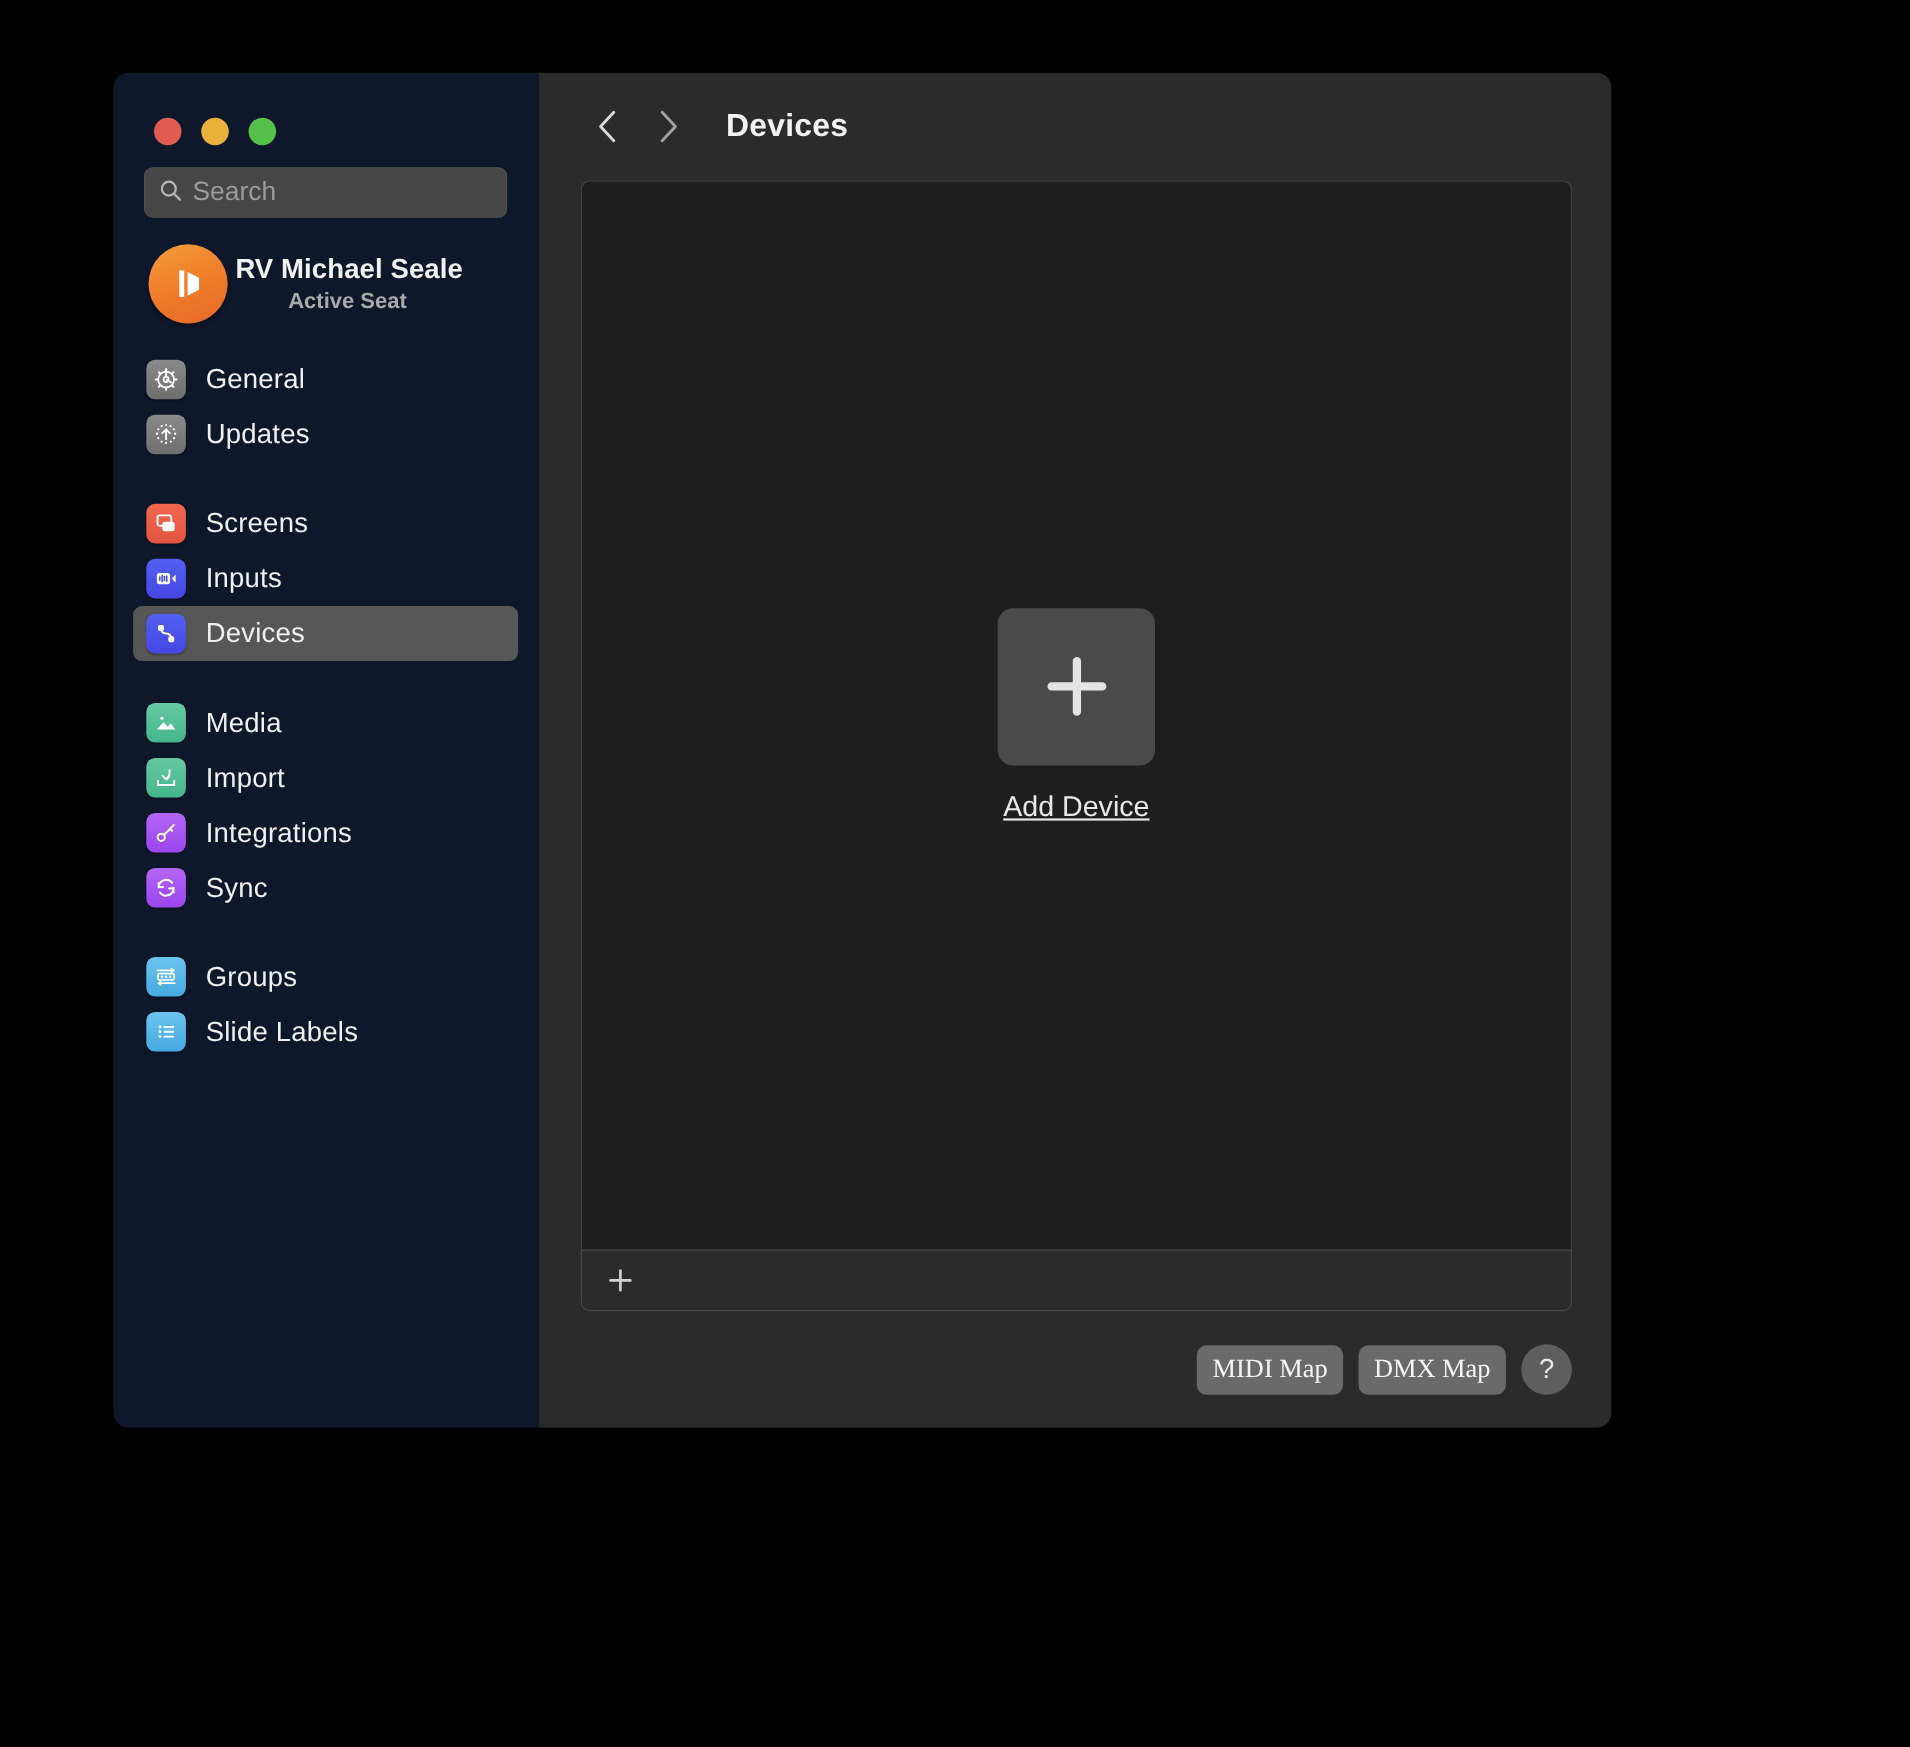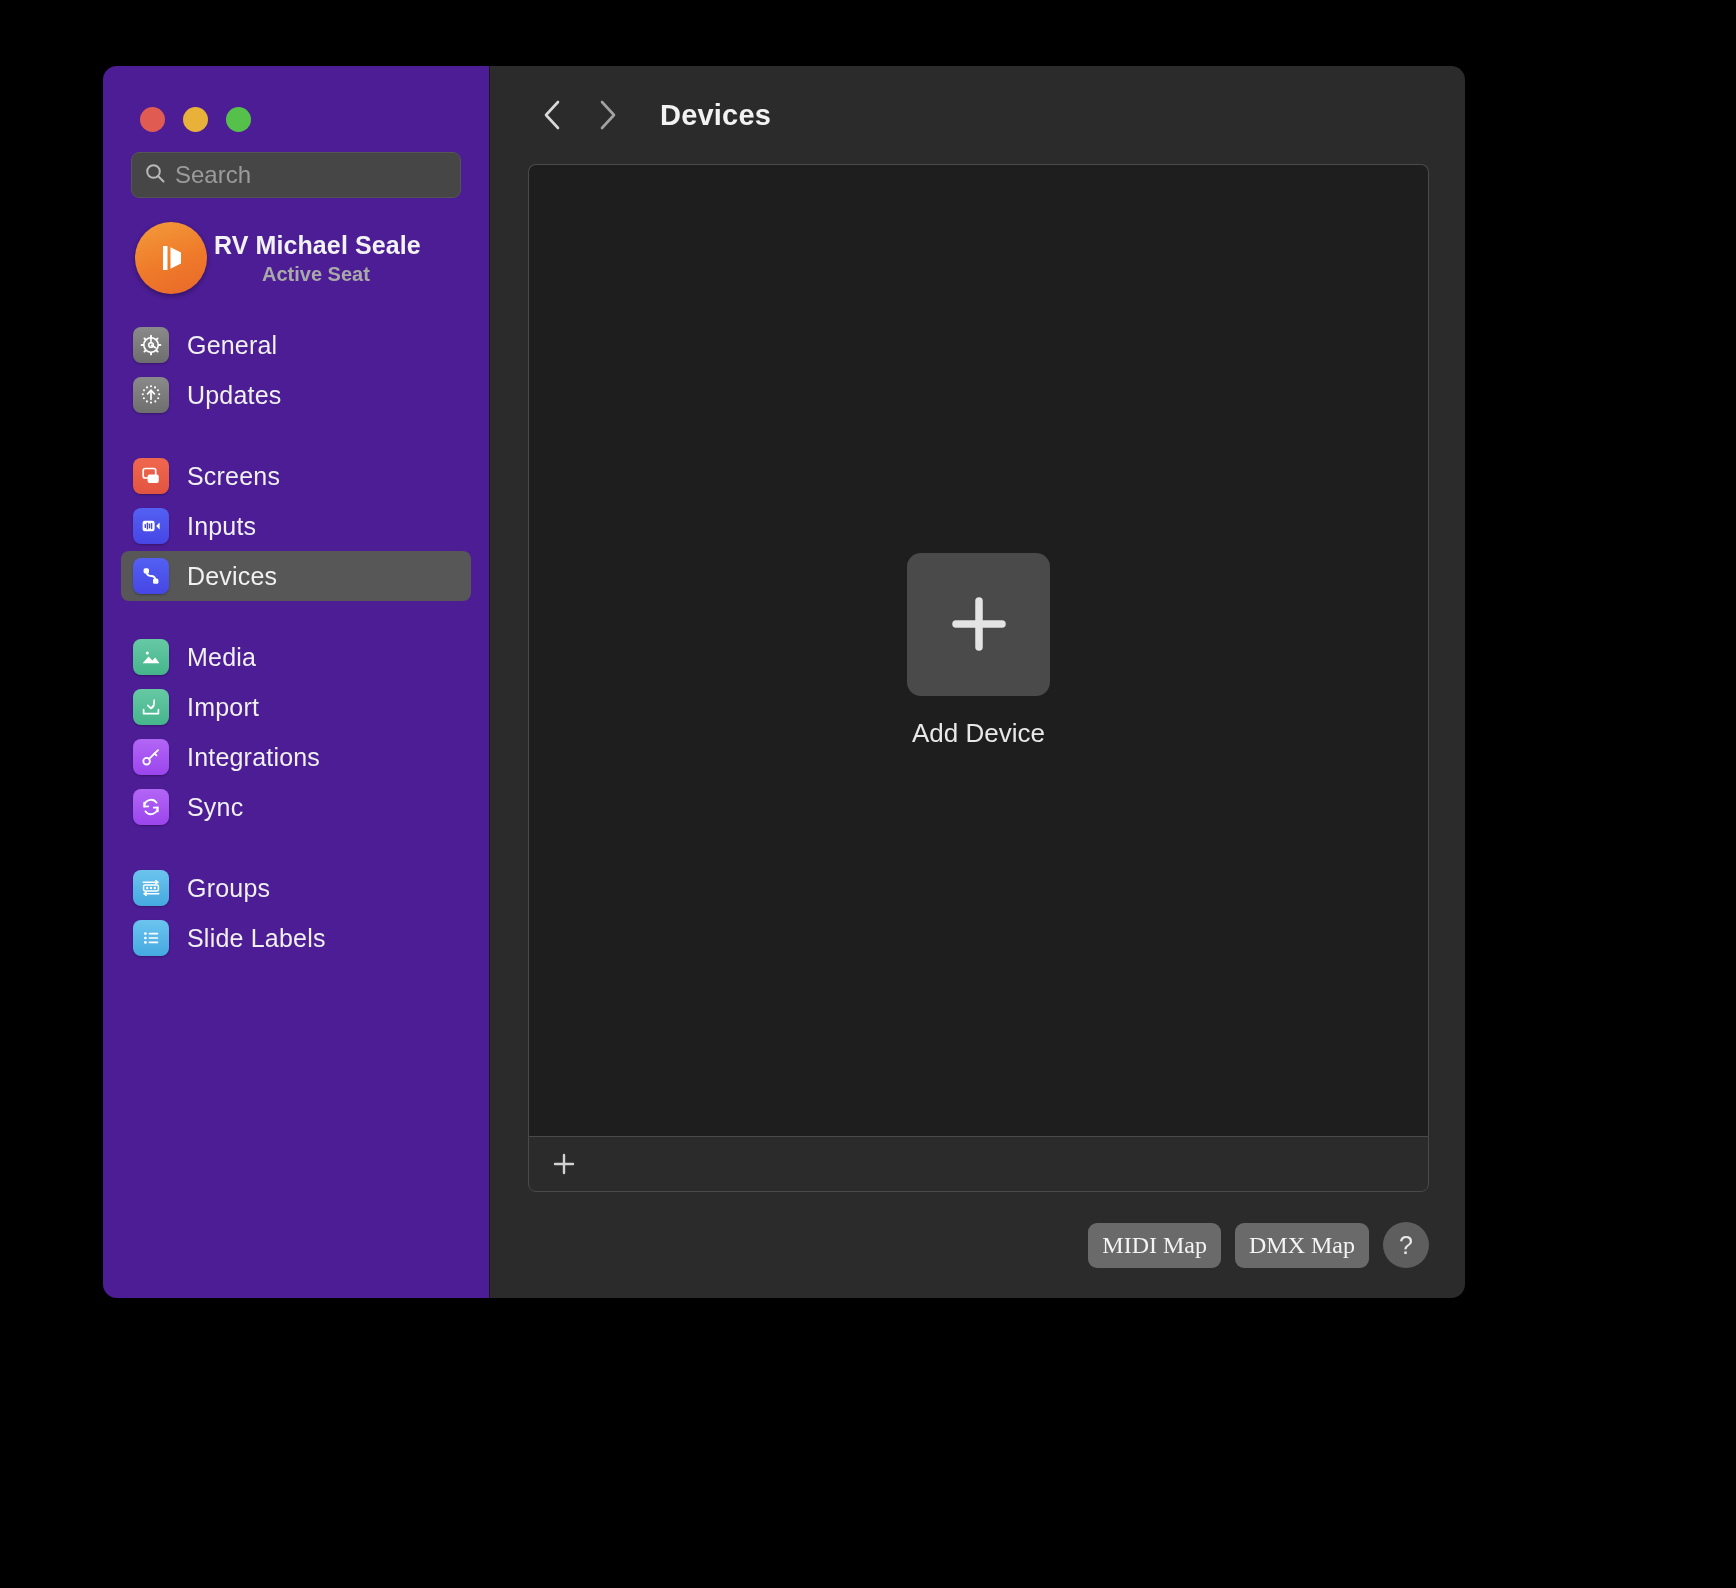--- a/index.html
+++ b/index.html
@@ -16,21 +16,21 @@
     width: 1362px; height: 1232px;
     border-radius: 14px;
     overflow: hidden;
     display: flex;
     box-shadow: 0 18px 60px rgba(0,0,0,0.75);
   }
 
   
   .sidebar {
     width: 387px;
-    background: #4c1d95;
+    background: #0f172a;
     display: flex;
     flex-direction: column;
     padding: 0 0 0 0;
     border-right: 1px solid #1a1a1a;
   }
 
   .traffic {
     display: flex;
     gap: 18px;
     padding: 41px 0 0 37px;
@@ -158,21 +158,21 @@
   .empty-state {
     display: flex; flex-direction: column; align-items: center; gap: 22px;
   }
   .add-tile {
     width: 143px; height: 143px;
     background: #4a4a4a;
     border-radius: 14px;
     display: flex; align-items: center; justify-content: center;
     cursor: default;
   }
-  .add-label { color: #e8e8e8; font-size: 26px; }
+  .add-label { color: #e8e8e8; font-size: 26px; text-decoration: underline; }
 
   .panel-footer {
     margin: 0 36px 0 38px;
     height: 56px;
     background: #2b2b2b;
     border: 1px solid #4a4a4a;
     border-top: 1px solid #4a4a4a;
     border-radius: 0 0 8px 8px;
     display: flex;
     align-items: center;

